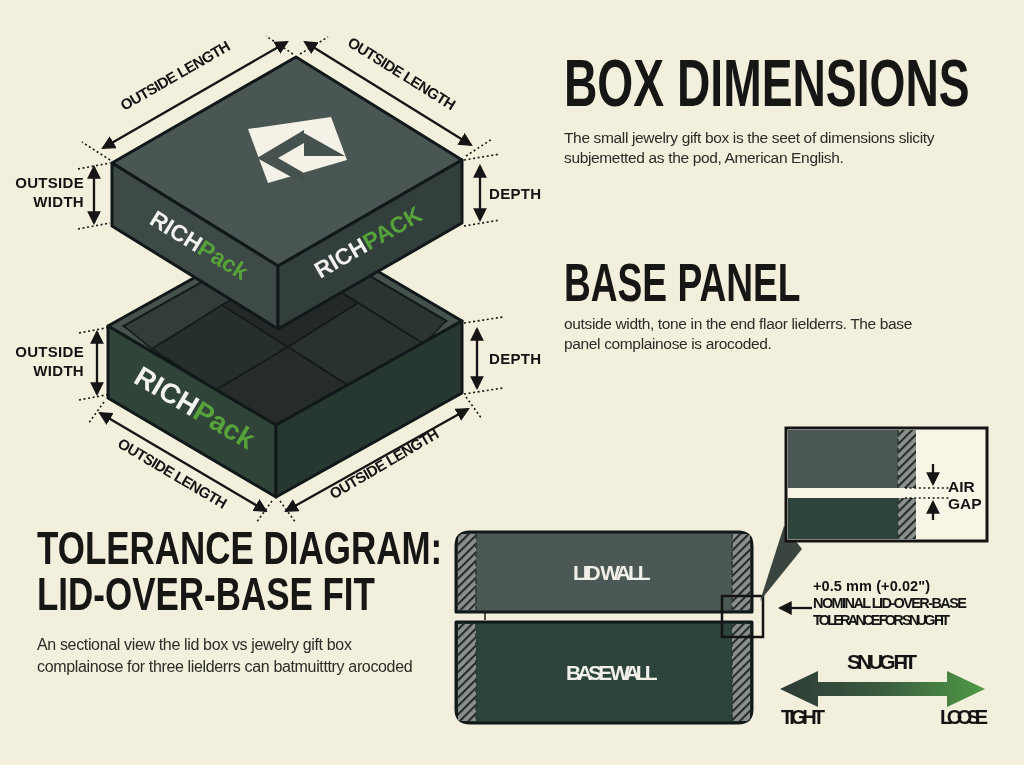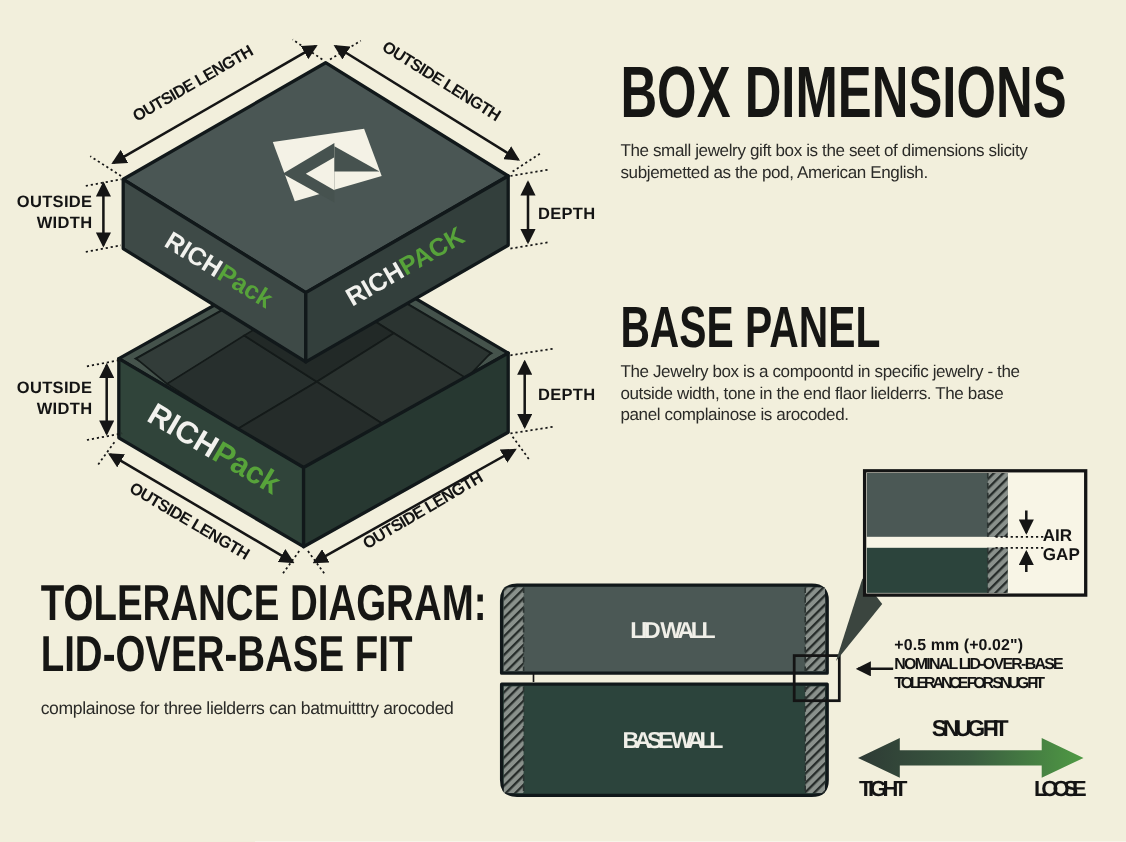--- a/index.html
+++ b/index.html
@@ -10,21 +10,21 @@
   .h1{font-weight:bold;color:#161614;line-height:1;white-space:nowrap;
       transform:scaleX(0.70);transform-origin:left top;letter-spacing:0;}
   #sec-boxdim .h1{font-size:66px;}
   #sec-basepanel .h1{font-size:53px;}
   #sec-tolerance .h1{font-size:46px;line-height:46px;transform:scaleX(0.76);}
   .body{color:#2b2b28;font-size:15.5px;letter-spacing:-0.35px;}
   .bline{white-space:nowrap;line-height:19.5px;}
   #sec-tolerance .bline{line-height:22px;font-size:16px;}
   #sec-boxdim{left:564px;top:50px;}
   #sec-boxdim .body{margin-top:12px;}
-  #sec-basepanel{left:564px;top:271px;}
+  #sec-basepanel{left:564px;top:256px;}
   #sec-basepanel .body{margin-top:5px;}
   #sec-tolerance{left:37px;top:525px;}
   #sec-tolerance .body{margin-top:17px;}
   text{font-family:"Liberation Sans",sans-serif;font-weight:bold;fill:#141414;}
   .dimline{stroke:#151515;stroke-width:2.3;fill:none;}
   .dotted{stroke:#151515;stroke-width:1.6;fill:none;stroke-dasharray:2 2.6;}
   .dimlabel{font-size:15px;letter-spacing:.3px;}
   .outline{stroke:#11181a;stroke-width:3;stroke-linejoin:round;}
   .thinline{stroke:#141a19;stroke-width:1.5;}
   .dashedge{stroke:#2c3432;stroke-width:1.5;fill:none;stroke-dasharray:5 4;}
@@ -195,29 +195,29 @@
     <div class="h1">BOX DIMENSIONS</div>
     <div class="body">
       <div class="bline">The small jewelry gift box is the seet of dimensions slicity</div>
       <div class="bline">subjemetted as the pod, American English.</div>
     </div>
   </div>
 
   <div class="sec" id="sec-basepanel">
     <div class="h1">BASE PANEL</div>
     <div class="body">
-      <div class="bline">The Jewelry box is a compoontd in specific jewelry - the</div>
       <div class="bline">outside width, tone in the end flaor lielderrs. The base</div>
       <div class="bline">panel complainose is arocoded.</div>
     </div>
   </div>
 
   <div class="sec" id="sec-tolerance">
     <div class="h1">
       <div>TOLERANCE DIAGRAM:</div>
       <div>LID-OVER-BASE FIT</div>
     </div>
     <div class="body">
+      <div class="bline">An sectional view the lid box vs jewelry gift box</div>
       <div class="bline">complainose for three lielderrs can batmuitttry arocoded</div>
     </div>
   </div>
 
 </div>
 
 </body></html>

